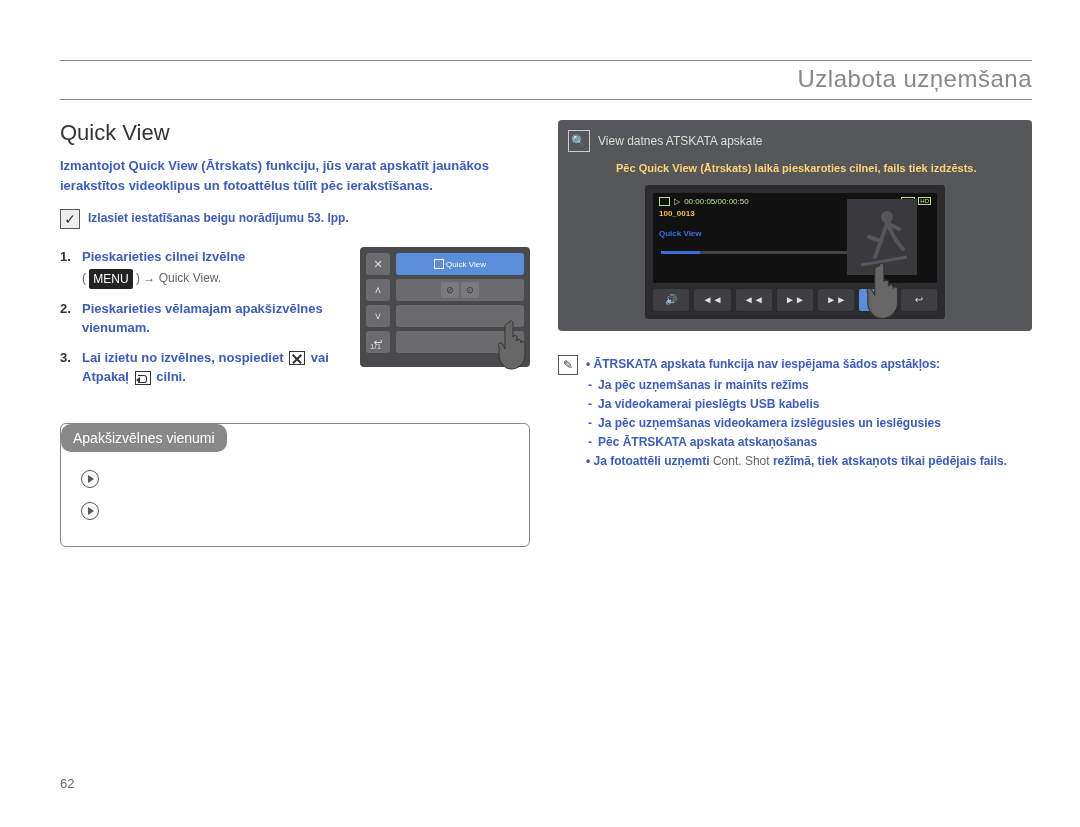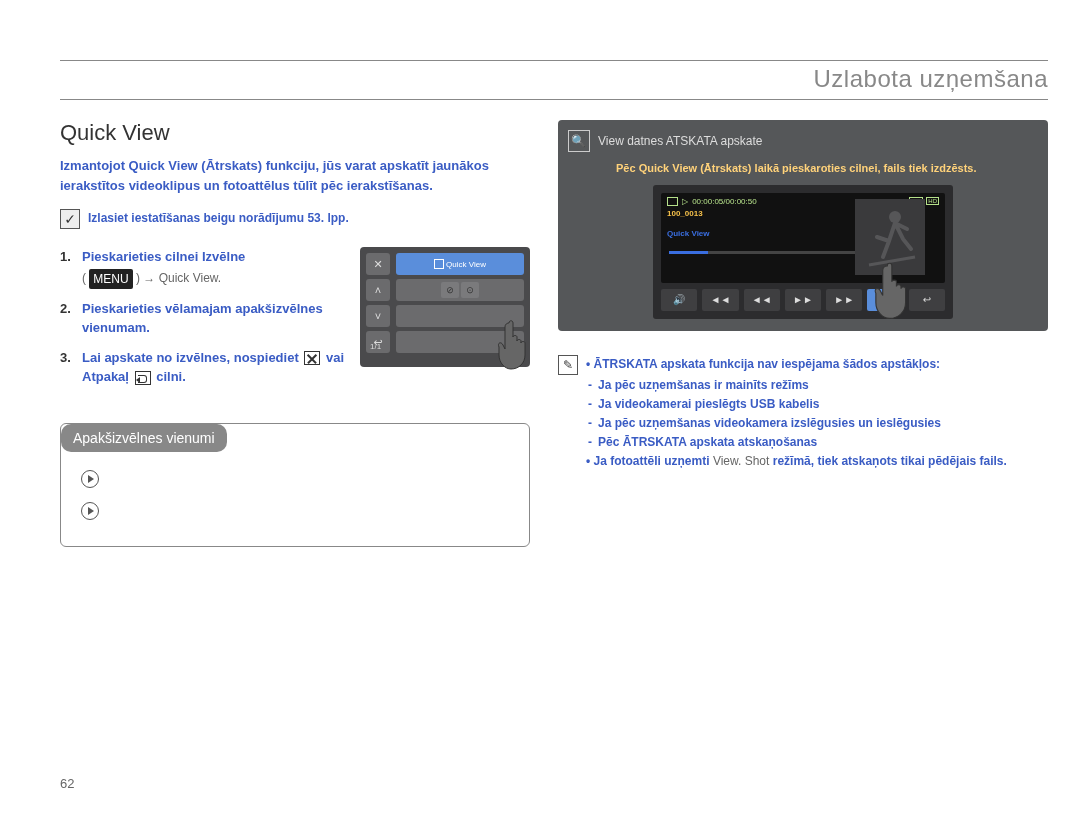--- a/index.html
+++ b/index.html
@@ -5,21 +5,21 @@
   * { box-sizing: border-box; margin: 0; padding: 0; }
   body {
     width: 1080px;
     height: 827px;
     background: #fff;
     font-family: Arial, sans-serif;
     color: #333;
     position: relative;
   }
   .page {
-    padding: 60px 32px 40px 60px;
+    padding: 60px 48px 40px 60px;
     height: 100%;
     position: relative;
   }
   .top-rule { border-top: 1px solid #888; margin-bottom: 4px; }
   .header-title {
     text-align: right;
     font-size: 24px;
     color: #888;
     font-weight: 300;
     letter-spacing: 0.5px;
@@ -343,21 +343,21 @@
             <div class="subgray">
               <span>(</span>
               <span class="menu-pill">MENU</span>
               <span>) → Quick View.</span>
             </div>
           </li>
           <li>
             <span>Pieskarieties vēlamajam apakšizvēlnes vienumam.</span>
           </li>
           <li>
-            <span>Lai apskate no izvēlnes, nospiediet</span>
+            <span>Lai izietu no izvēlnes, nospiediet</span>
             <span class="inline-icon x-icon"></span>
             <span>vai Atpakaļ</span>
             <span class="inline-icon ret-icon"></span>
             <span>cilni.</span>
           </li>
         </ol>
 
         <div class="menu-panel">
           <div class="mp-row">
             <div class="mp-btn mp-close">✕</div>
@@ -463,21 +463,21 @@
         <div class="note-icon">✎</div>
         <div class="note-body">
           <div>• ĀTRSKATA apskata funkcija nav iespējama šādos apstākļos:</div>
           <ul>
             <li>Ja pēc uzņemšanas ir mainīts režīms</li>
             <li>Ja videokamerai pieslēgts USB kabelis</li>
             <li>Ja pēc uzņemšanas videokamera izslēgusies un ieslēgusies</li>
             <li>Pēc ĀTRSKATA apskata atskaņošanas</li>
           </ul>
           <div>
-            <span>• Ja fotoattēli uzņemti </span><span class="cont">View. Shot</span><span> režīmā, tiek atskaņots tikai pēdējais fails.</span>
+            <span>• Ja fotoattēli uzņemti </span><span class="cont">Cont. Shot</span><span> režīmā, tiek atskaņots tikai pēdējais fails.</span>
           </div>
         </div>
       </div>
     </div>
   </div>
 
   <div class="page-num">62</div>
 </div>
 
 </body></html>

